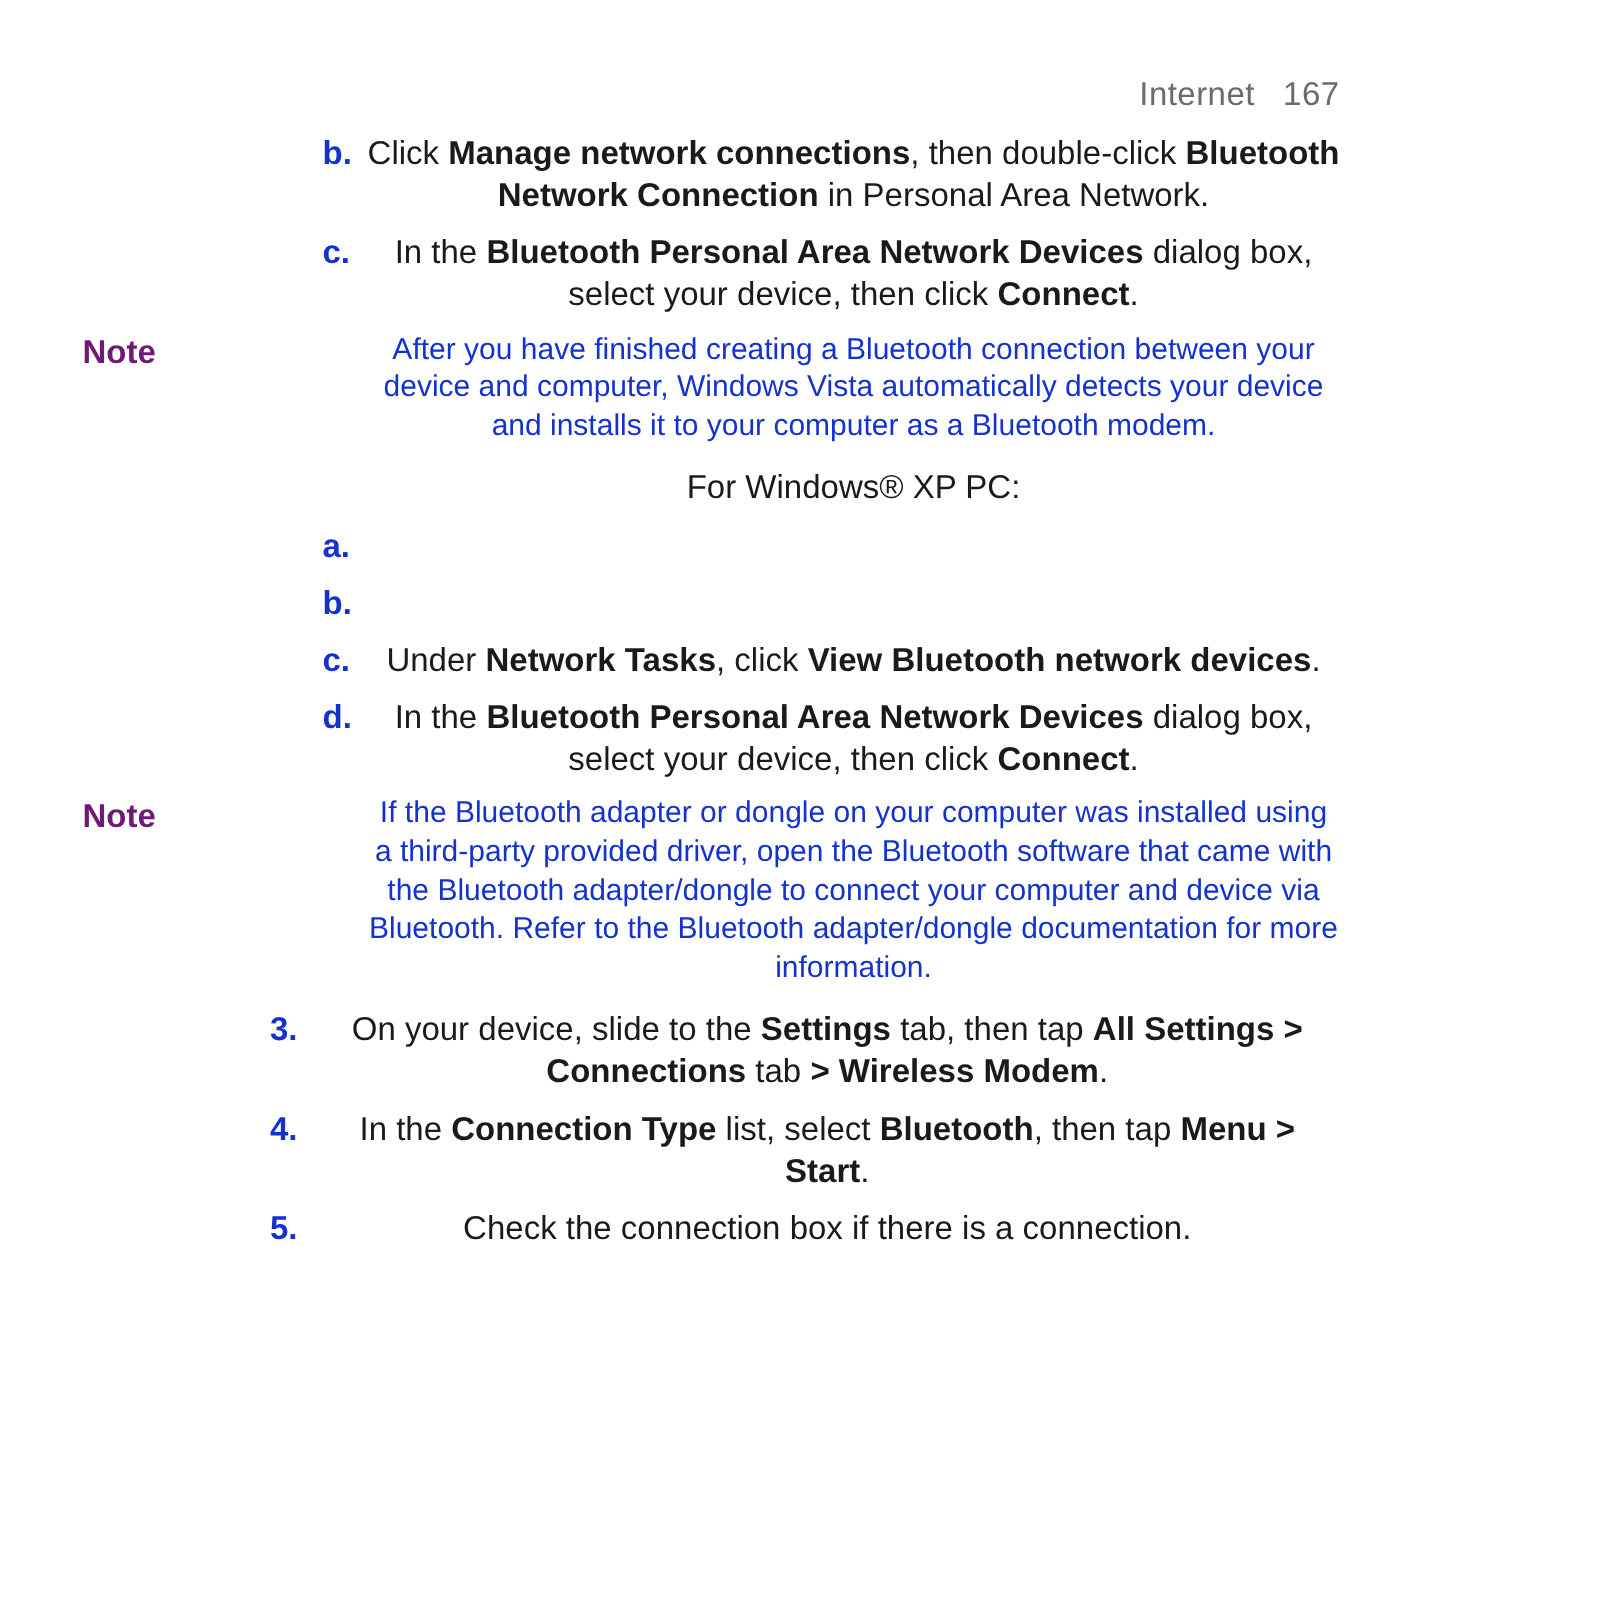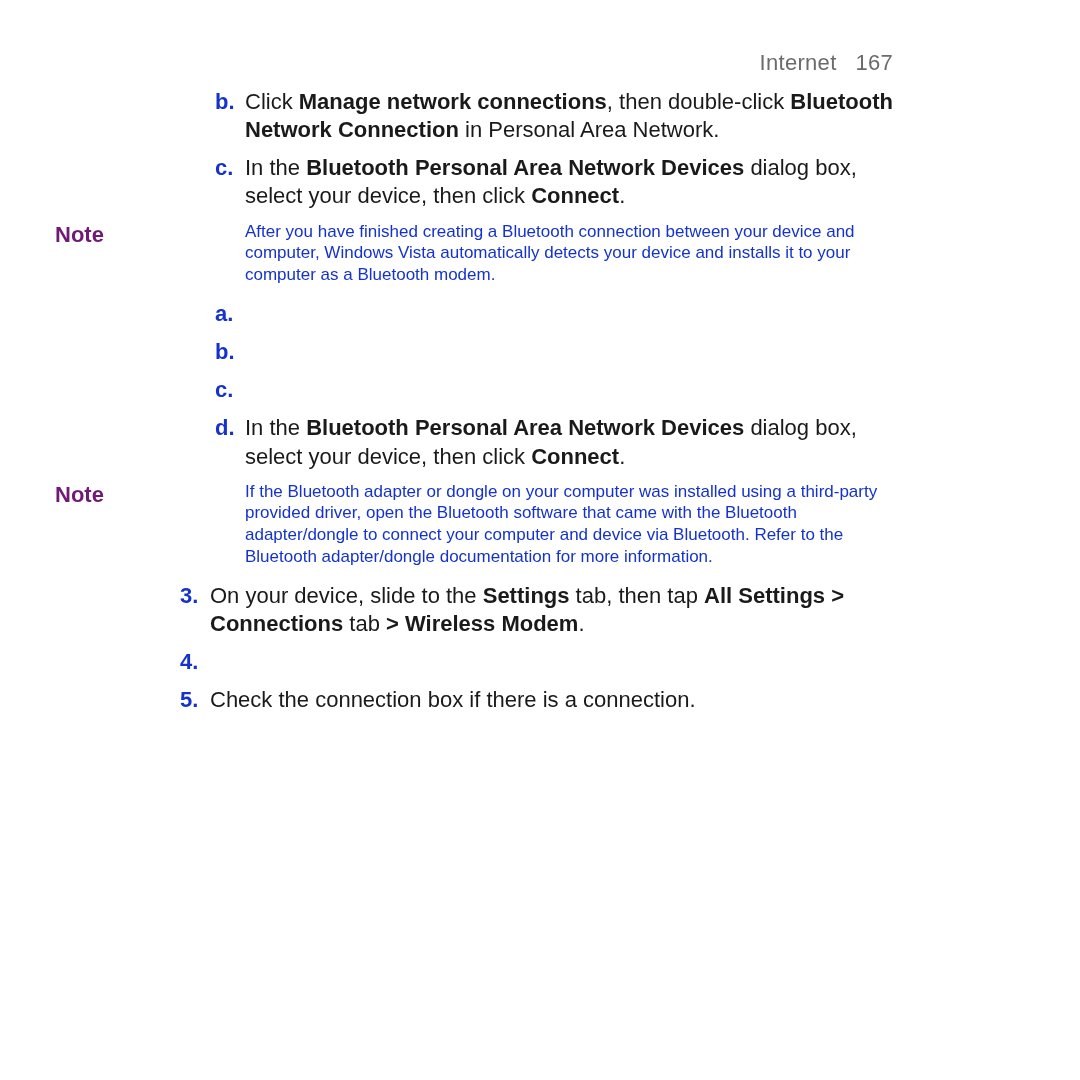--- a/index.html
+++ b/index.html
@@ -43,22 +43,23 @@
   }
   .col-marker {
     width: 30px;
     flex: 0 0 30px;
     font-weight: 700;
     color: #1533cc;
     text-align: left;
   }
   .col-text {
     flex: 1 1 auto;
+    text-align: center;
   }
-  .note-text { color: #1533cc; font-size: 17px; line-height: 1.28; }
+  .note-text { color: #1533cc; font-size: 20px; line-height: 1.28; }
   b { font-weight: 700; }
 </style>
 </head>
 <body>
 
 <div class="page">
 
   <div class="header">
     <span>Internet</span>&nbsp;&nbsp;<span class="page-num">167</span>
   </div>
@@ -77,31 +78,37 @@
       <div class="col-text">
         <span>In the </span><b>Bluetooth Personal Area Network Devices</b><span> dialog box, select your device, then click </span><b>Connect</b><span>.</span>
       </div>
     </div>
 
     <div class="row" style="margin-top:8px; margin-bottom:14px;">
       <div class="col-note">Note</div>
       <div class="col-text note-text" style="padding-left:70px;">After you have finished creating a Bluetooth connection between your device and computer, Windows Vista automatically detects your device and installs it to your computer as a Bluetooth modem.</div>
     </div>
 
+    <div class="row" style="padding-left:190px;">
+      <div class="col-text">For Windows® XP PC:</div>
+    </div>
 
     <div class="row" style="padding-left:160px;">
       <div class="col-marker">a.</div>
     </div>
 
     <div class="row" style="padding-left:160px;">
       <div class="col-marker">b.</div>
     </div>
 
     <div class="row" style="padding-left:160px;">
       <div class="col-marker">c.</div>
+      <div class="col-text">
+        <span>Under </span><b>Network Tasks</b><span>, click </span><b>View Bluetooth network devices</b><span>.</span>
+      </div>
     </div>
 
     <div class="row" style="padding-left:160px;">
       <div class="col-marker">d.</div>
       <div class="col-text">
         <span>In the </span><b>Bluetooth Personal Area Network Devices</b><span> dialog box, select your device, then click </span><b>Connect</b><span>.</span>
       </div>
     </div>
 
     <div class="row" style="margin-top:8px; margin-bottom:14px;">
@@ -111,20 +118,23 @@
 
     <div class="row" style="padding-left:125px;">
       <div class="col-marker">3.</div>
       <div class="col-text">
         <span>On your device, slide to the </span><b>Settings</b><span> tab, then tap </span><b>All Settings &gt; Connections</b><span> tab </span><b>&gt; Wireless Modem</b><span>.</span>
       </div>
     </div>
 
     <div class="row" style="padding-left:125px;">
       <div class="col-marker">4.</div>
+      <div class="col-text">
+        <span>In the </span><b>Connection Type</b><span> list, select </span><b>Bluetooth</b><span>, then tap </span><b>Menu &gt; Start</b><span>.</span>
+      </div>
     </div>
 
     <div class="row" style="padding-left:125px;">
       <div class="col-marker">5.</div>
       <div class="col-text">Check the connection box if there is a connection.</div>
     </div>
 
   </div>
 </div>
 

